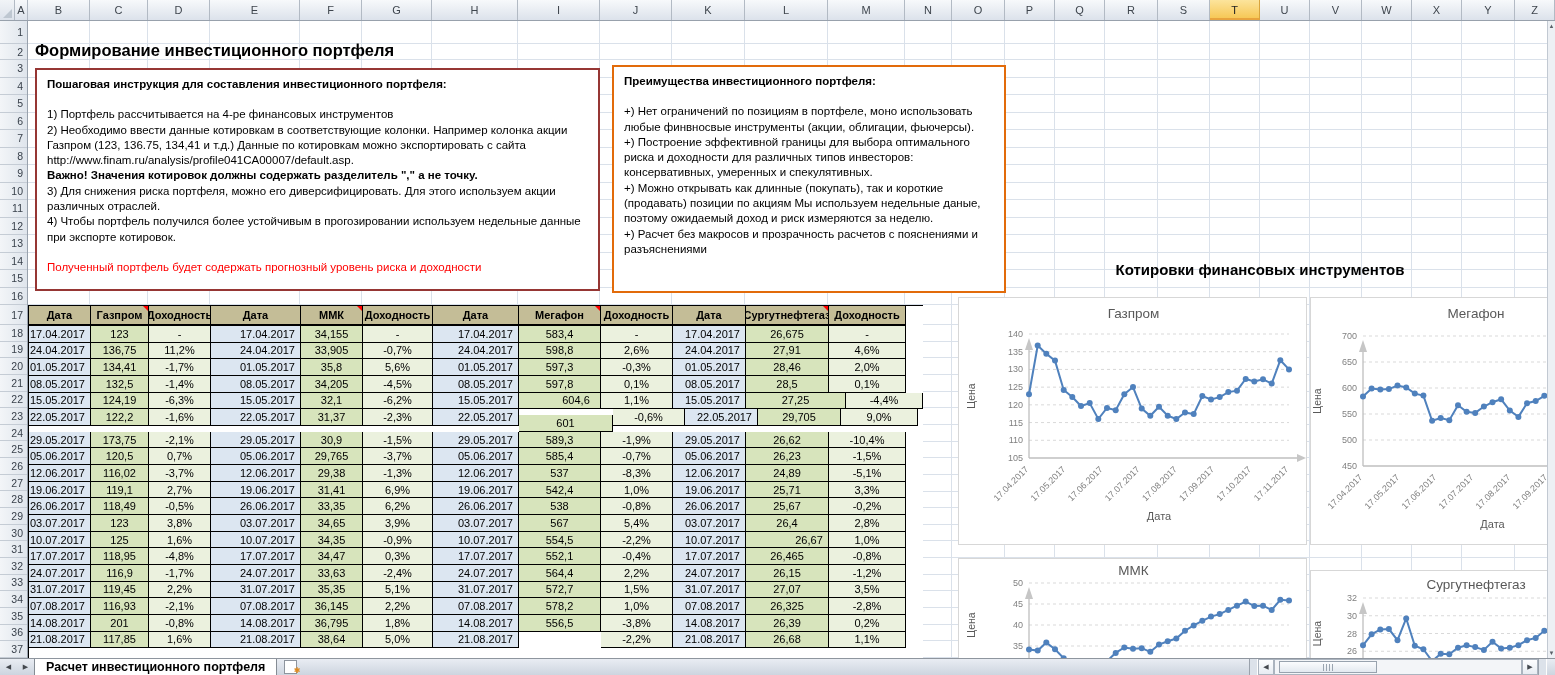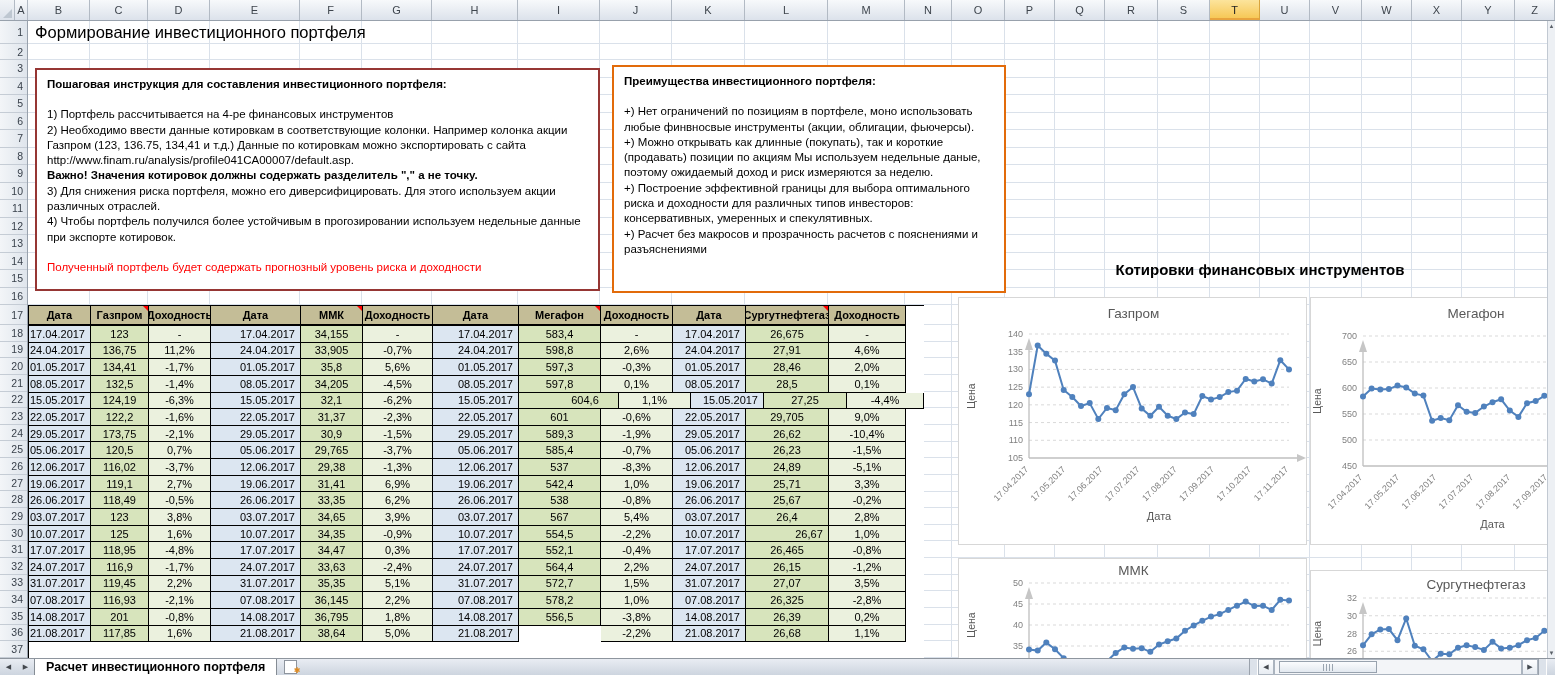--- a/index.html
+++ b/index.html
@@ -16,21 +16,21 @@
   .corner::after{content:"";position:absolute;right:2px;bottom:2px;border-left:9px solid transparent;border-bottom:9px solid #BEC7D1}
   .rowheads{position:absolute;top:21px;left:0;width:28px;height:637px;z-index:15;
     background:linear-gradient(90deg,#F3F5F8,#DFE5EC);border-right:1px solid #98A1AC;box-sizing:border-box}
   .rowheads .r{width:27px;box-sizing:border-box;border-bottom:1px solid #C5CCD5;font-size:10.5px;color:#39414B;
     display:flex;align-items:center;justify-content:flex-end;padding-right:4px}
   .sheet{position:absolute;top:21px;left:0;width:1555px;height:637px;overflow:hidden;background:#fff}
   .gl{position:absolute;background:#DAE1EA}
   .gl.v{width:1px;height:637px;top:0}
   .gl.h{height:1px;width:1555px;left:0}
   
-  .title1{position:absolute;left:35px;top:2px;font-size:16.5px;font-weight:normal;white-space:nowrap;z-index:2}
+  .title1{position:absolute;left:35px;top:20px;font-size:16.5px;font-weight:bold;white-space:nowrap;z-index:2}
   .title2{position:absolute;left:35px;top:28px;font-size:11.5px;font-style:italic;white-space:nowrap;z-index:2}
   .notebox{position:absolute;background:#fff;padding:7px 10px;font-size:11.5px;line-height:1.33;z-index:2;box-sizing:border-box}
   #box1{left:35px;top:47px;width:565px;height:223px;border:2px solid #963634}
   #box2{left:612px;top:44px;width:394px;height:228px;border:2px solid #E26B0A}
   .notebox p{margin:0;min-height:15px}
   .notebox p.bold{font-weight:bold}
   .notebox p.red{color:#FF0000}
   
   #qtable{position:absolute;left:28px;top:284px;border-left:1px solid #000;border-top:1px solid #000;z-index:3;background:#fff}
   .trow{display:flex}
@@ -175,22 +175,22 @@
       <p class="bold">Важно! Значения котировок должны содержать разделитель "," а не точку.</p>
       <p class="normal">3)  Для снижения риска портфеля, можно его диверсифицировать. Для этого используем акции различных отраслей.</p>
       <p class="normal">4) Чтобы портфель получился более устойчивым в прогозировании используем недельные данные при экспорте котировок.</p>
       <p class="normal"></p>
       <p class="red">Полученный портфель будет содержать прогнозный уровень риска и доходности</p>
     </div>
   <div class="notebox" id="box2">
       <p class="bold">Преимущества инвестиционного портфеля:</p>
       <p class="normal"></p>
       <p class="normal">+) Нет ограничений по позициям в портфеле, моно использовать любые финвносвые инструменты (акции, облигации, фьючерсы).</p>
+      <p class="normal">+) Построение эффективной границы для выбора оптимального риска и доходности для различных типов инвесторов: консервативных, умеренных и спекулятивных.</p>
       <p class="normal">+)  Можно открывать как длинные (покупать), так и короткие (продавать) позиции по акциям Мы используем недельные даные, поэтому ожидаемый доход и риск измеряются за неделю.</p>
-      <p class="normal">+) Построение эффективной границы для выбора оптимального риска и доходности для различных типов инвесторов: консервативных, умеренных и спекулятивных.</p>
       <p class="normal">+) Расчет без макросов и прозрачность расчетов с пояснениями и разъяснениями</p>
     </div>
 
   <div id="qtable">
       <div class="trow thead">
         <div class="tcell" style="width: 62px;">Дата</div>
         <div class="tcell cmt" style="width: 58px;">Газпром</div>
         <div class="tcell" style="width: 62px;">Доходность</div>
         <div class="tcell" style="width: 90px;">Дата</div>
         <div class="tcell cmt" style="width: 62px;">ММК</div>
@@ -259,35 +259,35 @@
         <div class="tcell ret" style="width: 77px;">0,1%</div>
       </div>
       <div class="trow">
         <div class="tcell date" style="width: 62px;">15.05.2017</div>
         <div class="tcell price" style="width: 58px;">124,19</div>
         <div class="tcell ret" style="width: 62px;">-6,3%</div>
         <div class="tcell date" style="width: 90px;">15.05.2017</div>
         <div class="tcell price" style="width: 62px;">32,1</div>
         <div class="tcell ret" style="width: 70px;">-6,2%</div>
         <div class="tcell date" style="width: 86px;">15.05.2017</div>
-        <div class="tcell price" style="width: 100px; padding-left: 33px;">604,6</div>
+        <div class="tcell price" style="width: 82px; padding-left: 33px;">604,6</div>
         <div class="tcell ret" style="width: 72px;">1,1%</div>
         <div class="tcell date" style="width: 73px;">15.05.2017</div>
-        <div class="tcell price" style="width: 83px;">27,25</div>
+        <div class="tcell price" style="width: 100px;">27,25</div>
         <div class="tcell ret" style="width: 77px;">-4,4%</div>
       </div>
       <div class="trow">
         <div class="tcell date" style="width: 62px;">22.05.2017</div>
         <div class="tcell price" style="width: 58px;">122,2</div>
         <div class="tcell ret" style="width: 62px;">-1,6%</div>
         <div class="tcell date" style="width: 90px;">22.05.2017</div>
         <div class="tcell price" style="width: 62px;">31,37</div>
         <div class="tcell ret" style="width: 70px;">-2,3%</div>
         <div class="tcell date" style="width: 86px;">22.05.2017</div>
-        <div class="tcell price" style="width: 82px;">601</div>
+        <div class="tcell price" style="width: 94px; margin-top: 6px;">601</div>
         <div class="tcell ret" style="width: 72px;">-0,6%</div>
         <div class="tcell date" style="width: 73px;">22.05.2017</div>
         <div class="tcell price" style="width: 83px;">29,705</div>
         <div class="tcell ret" style="width: 77px;">9,0%</div>
       </div>
       <div class="trow">
         <div class="tcell date" style="width: 62px;">29.05.2017</div>
         <div class="tcell price" style="width: 58px;">173,75</div>
         <div class="tcell ret" style="width: 62px;">-2,1%</div>
         <div class="tcell date" style="width: 90px;">29.05.2017</div>

